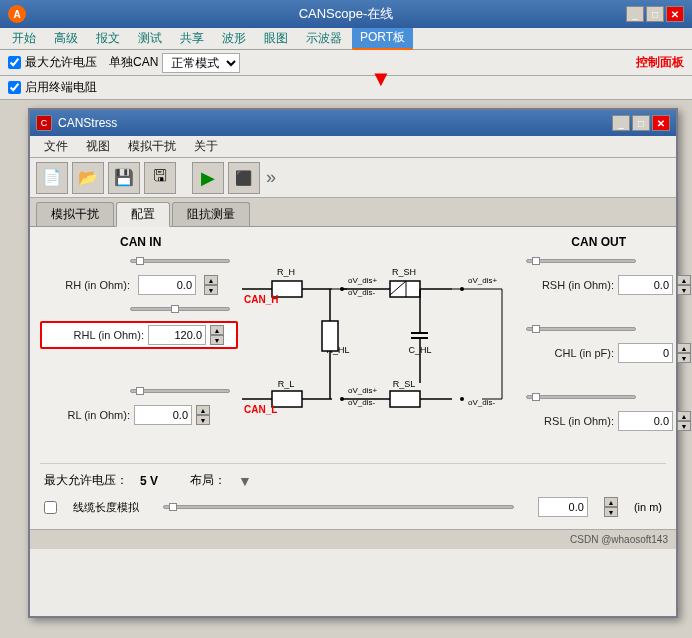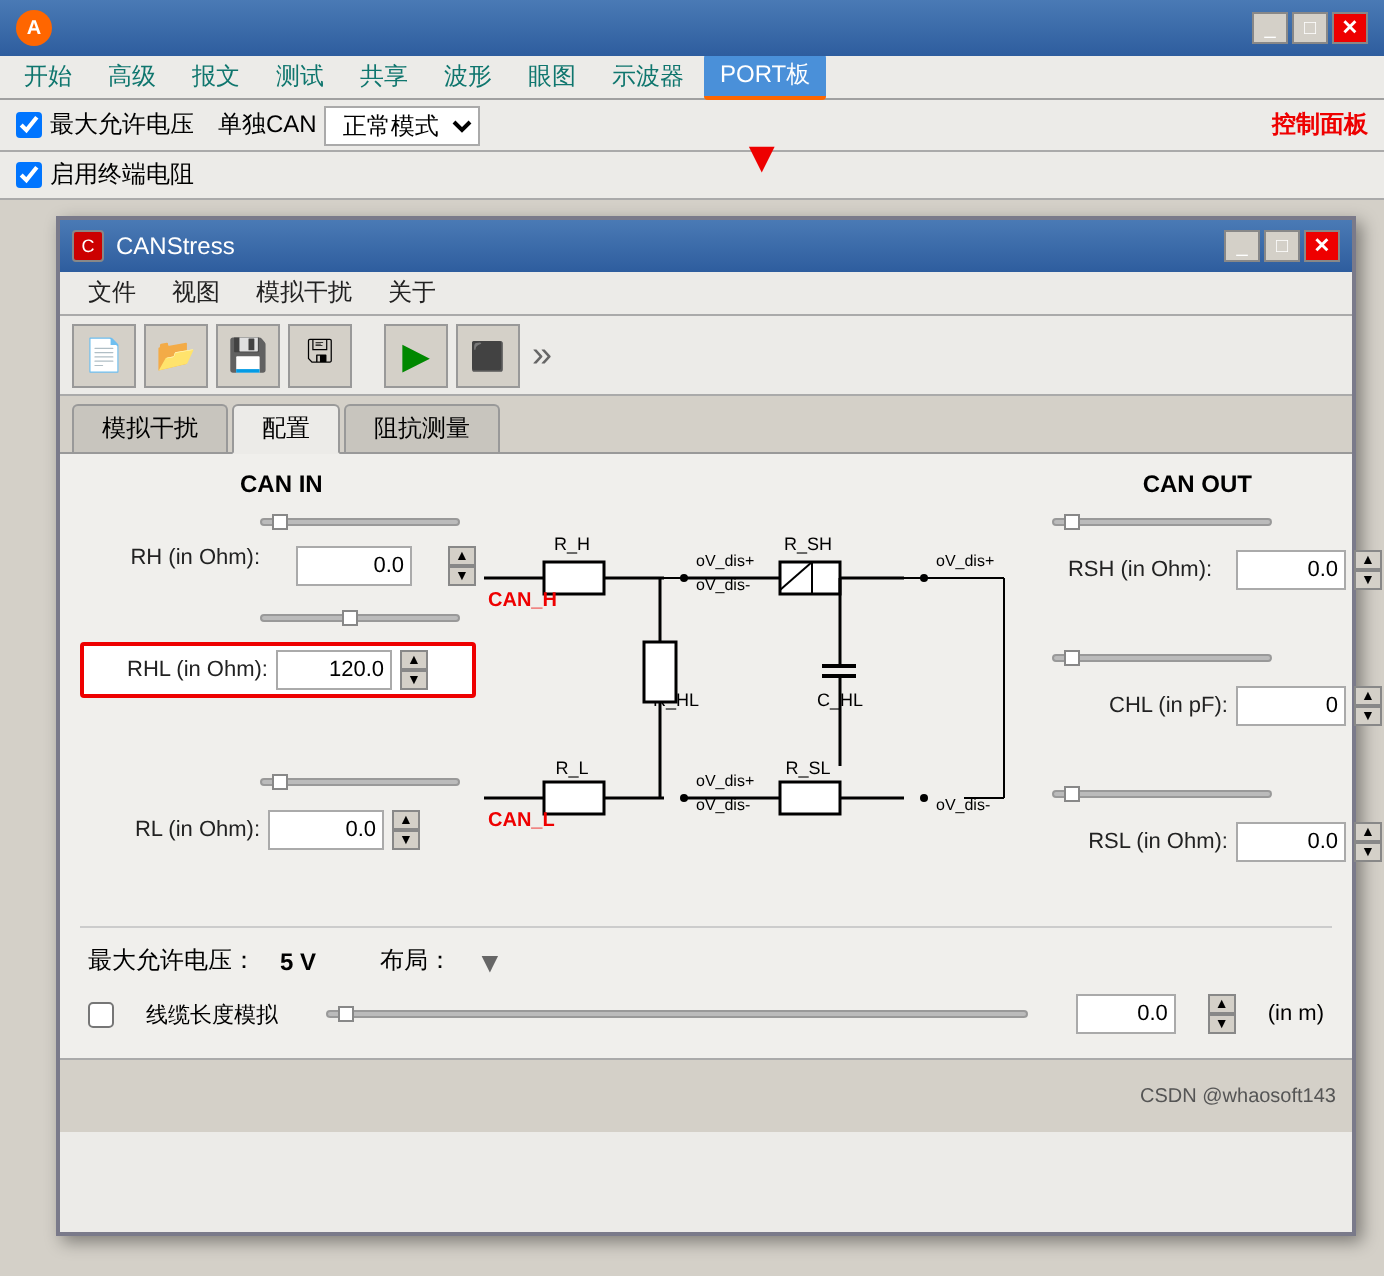--- a/index.html
+++ b/index.html
@@ -169,21 +169,21 @@
     }
     .spin-btn {
       width: 14px; height: 10px; background: #d4d0c8; border: 1px solid #888;
       display: flex; align-items: center; justify-content: center;
       font-size: 7px; cursor: pointer; line-height: 1;
     }
 
     
     .status-bar {
       background: #d4d0c8;
-      height: 37px;
+      height: 20px;
       display: flex;
       align-items: center;
       padding: 0 8px;
       border-top: 1px solid #aaa;
       font-size: 10px;
       color: #555;
       justify-content: flex-end;
     }
 
     .reset-btn {
@@ -198,20 +198,21 @@
 <body>
 
 <div style="width:692px;height:638px;background:#d4d0c8;position:relative;overflow:hidden;">
 
   <div class="title-bar">
     <div style="display:flex;align-items:center;gap:6px;position:absolute;left:8px;">
       <div style="width:18px;height:18px;background:#ff6600;border-radius:50%;display:flex;align-items:center;justify-content:center;">
         <span style="color:white;font-size:10px;font-weight:bold;">A</span>
       </div>
     </div>
+    <span class="title-bar-text">CANScope-在线</span>
     <div style="position:absolute;right:8px;display:flex;gap:2px;">
       <div class="win-btn">_</div>
       <div class="win-btn">□</div>
       <div class="win-btn close">✕</div>
     </div>
   </div>
 
   <div class="menu-bar">
     <div class="menu-item">开始</div>
     <div class="menu-item">高级</div>
@@ -301,36 +302,36 @@
       <div style="display:flex;gap:4px;align-items:flex-start;">
 
         <div style="width:210px;display:flex;flex-direction:column;gap:4px;">
 
           <div style="padding-left:90px;height:16px;display:flex;align-items:center;">
             <div style="width:100px;height:4px;background:#bbb;border:1px solid #999;border-radius:2px;position:relative;">
               <div style="width:8px;height:8px;background:white;border:1px solid #888;position:absolute;top:-3px;left:5px;"></div>
             </div>
           </div>
 
-          <div style="display:flex;align-items:flex-start;gap:18px;height:24px;">
+          <div style="display:flex;align-items:center;gap:8px;height:24px;">
             <span class="param-label" style="font-size:11px;min-width:90px;text-align:right;">RH (in Ohm):</span>
             <input class="param-input" type="text" style="width: 58px; height: 20px; border: 1px solid rgb(170, 170, 170); background: white; font-size: 11px; padding: 0px 3px; text-align: right;" value="0.0">
             <div class="spin-btn-group">
               <div class="spin-btn">▲</div>
               <div class="spin-btn">▼</div>
             </div>
           </div>
 
           <div style="padding-left:90px;height:16px;display:flex;align-items:center;">
             <div style="width:100px;height:4px;background:#bbb;border:1px solid #999;border-radius:2px;position:relative;">
               <div style="width:8px;height:8px;background:white;border:1px solid #888;position:absolute;top:-3px;left:40px;"></div>
             </div>
           </div>
 
-          <div style="border:2px solid #e00;border-radius:2px;padding:2px 2px;background:white;display:flex;align-items:center;gap:4px;height:28px;">
+          <div style="border:2px solid #e00;border-radius:2px;padding:2px 12px;background:white;display:flex;align-items:center;gap:4px;height:28px;">
             <span class="param-label" style="font-size:11px;min-width:90px;text-align:right;">RHL (in Ohm):</span>
             <input class="param-input" type="text" style="width: 58px; height: 20px; border: 1px solid rgb(170, 170, 170); background: white; font-size: 11px; padding: 0px 3px; text-align: right;" value="120.0">
             <div class="spin-btn-group">
               <div class="spin-btn">▲</div>
               <div class="spin-btn">▼</div>
             </div>
           </div>
 
           <div style="padding-left:90px;height:16px;display:flex;align-items:center;margin-top:30px;">
             <div style="width:100px;height:4px;background:#bbb;border:1px solid #999;border-radius:2px;position:relative;">
@@ -415,21 +416,21 @@
 
         <div style="width:190px;display:flex;flex-direction:column;gap:4px;">
 
           <div style="height:16px;display:flex;align-items:center;">
             <div style="width:110px;height:4px;background:#bbb;border:1px solid #999;border-radius:2px;position:relative;">
               <div style="width:8px;height:8px;background:white;border:1px solid #888;position:absolute;top:-3px;left:5px;"></div>
             </div>
           </div>
 
           <div style="display:flex;align-items:center;gap:4px;height:24px;">
-            <span class="param-label" style="font-size:11px;min-width:88px;text-align:center;">RSH (in Ohm):</span>
+            <span class="param-label" style="font-size:11px;min-width:88px;text-align:right;">RSH (in Ohm):</span>
             <input class="param-input" type="text" style="width: 55px; height: 20px; border: 1px solid rgb(170, 170, 170); background: white; font-size: 11px; padding: 0px 3px; text-align: right;" value="0.0">
             <div class="spin-btn-group">
               <div class="spin-btn">▲</div>
               <div class="spin-btn">▼</div>
             </div>
           </div>
 
           <div style="height:16px;display:flex;align-items:center;margin-top:20px;">
             <div style="width:110px;height:4px;background:#bbb;border:1px solid #999;border-radius:2px;position:relative;">
               <div style="width:8px;height:8px;background:white;border:1px solid #888;position:absolute;top:-3px;left:5px;"></div>

